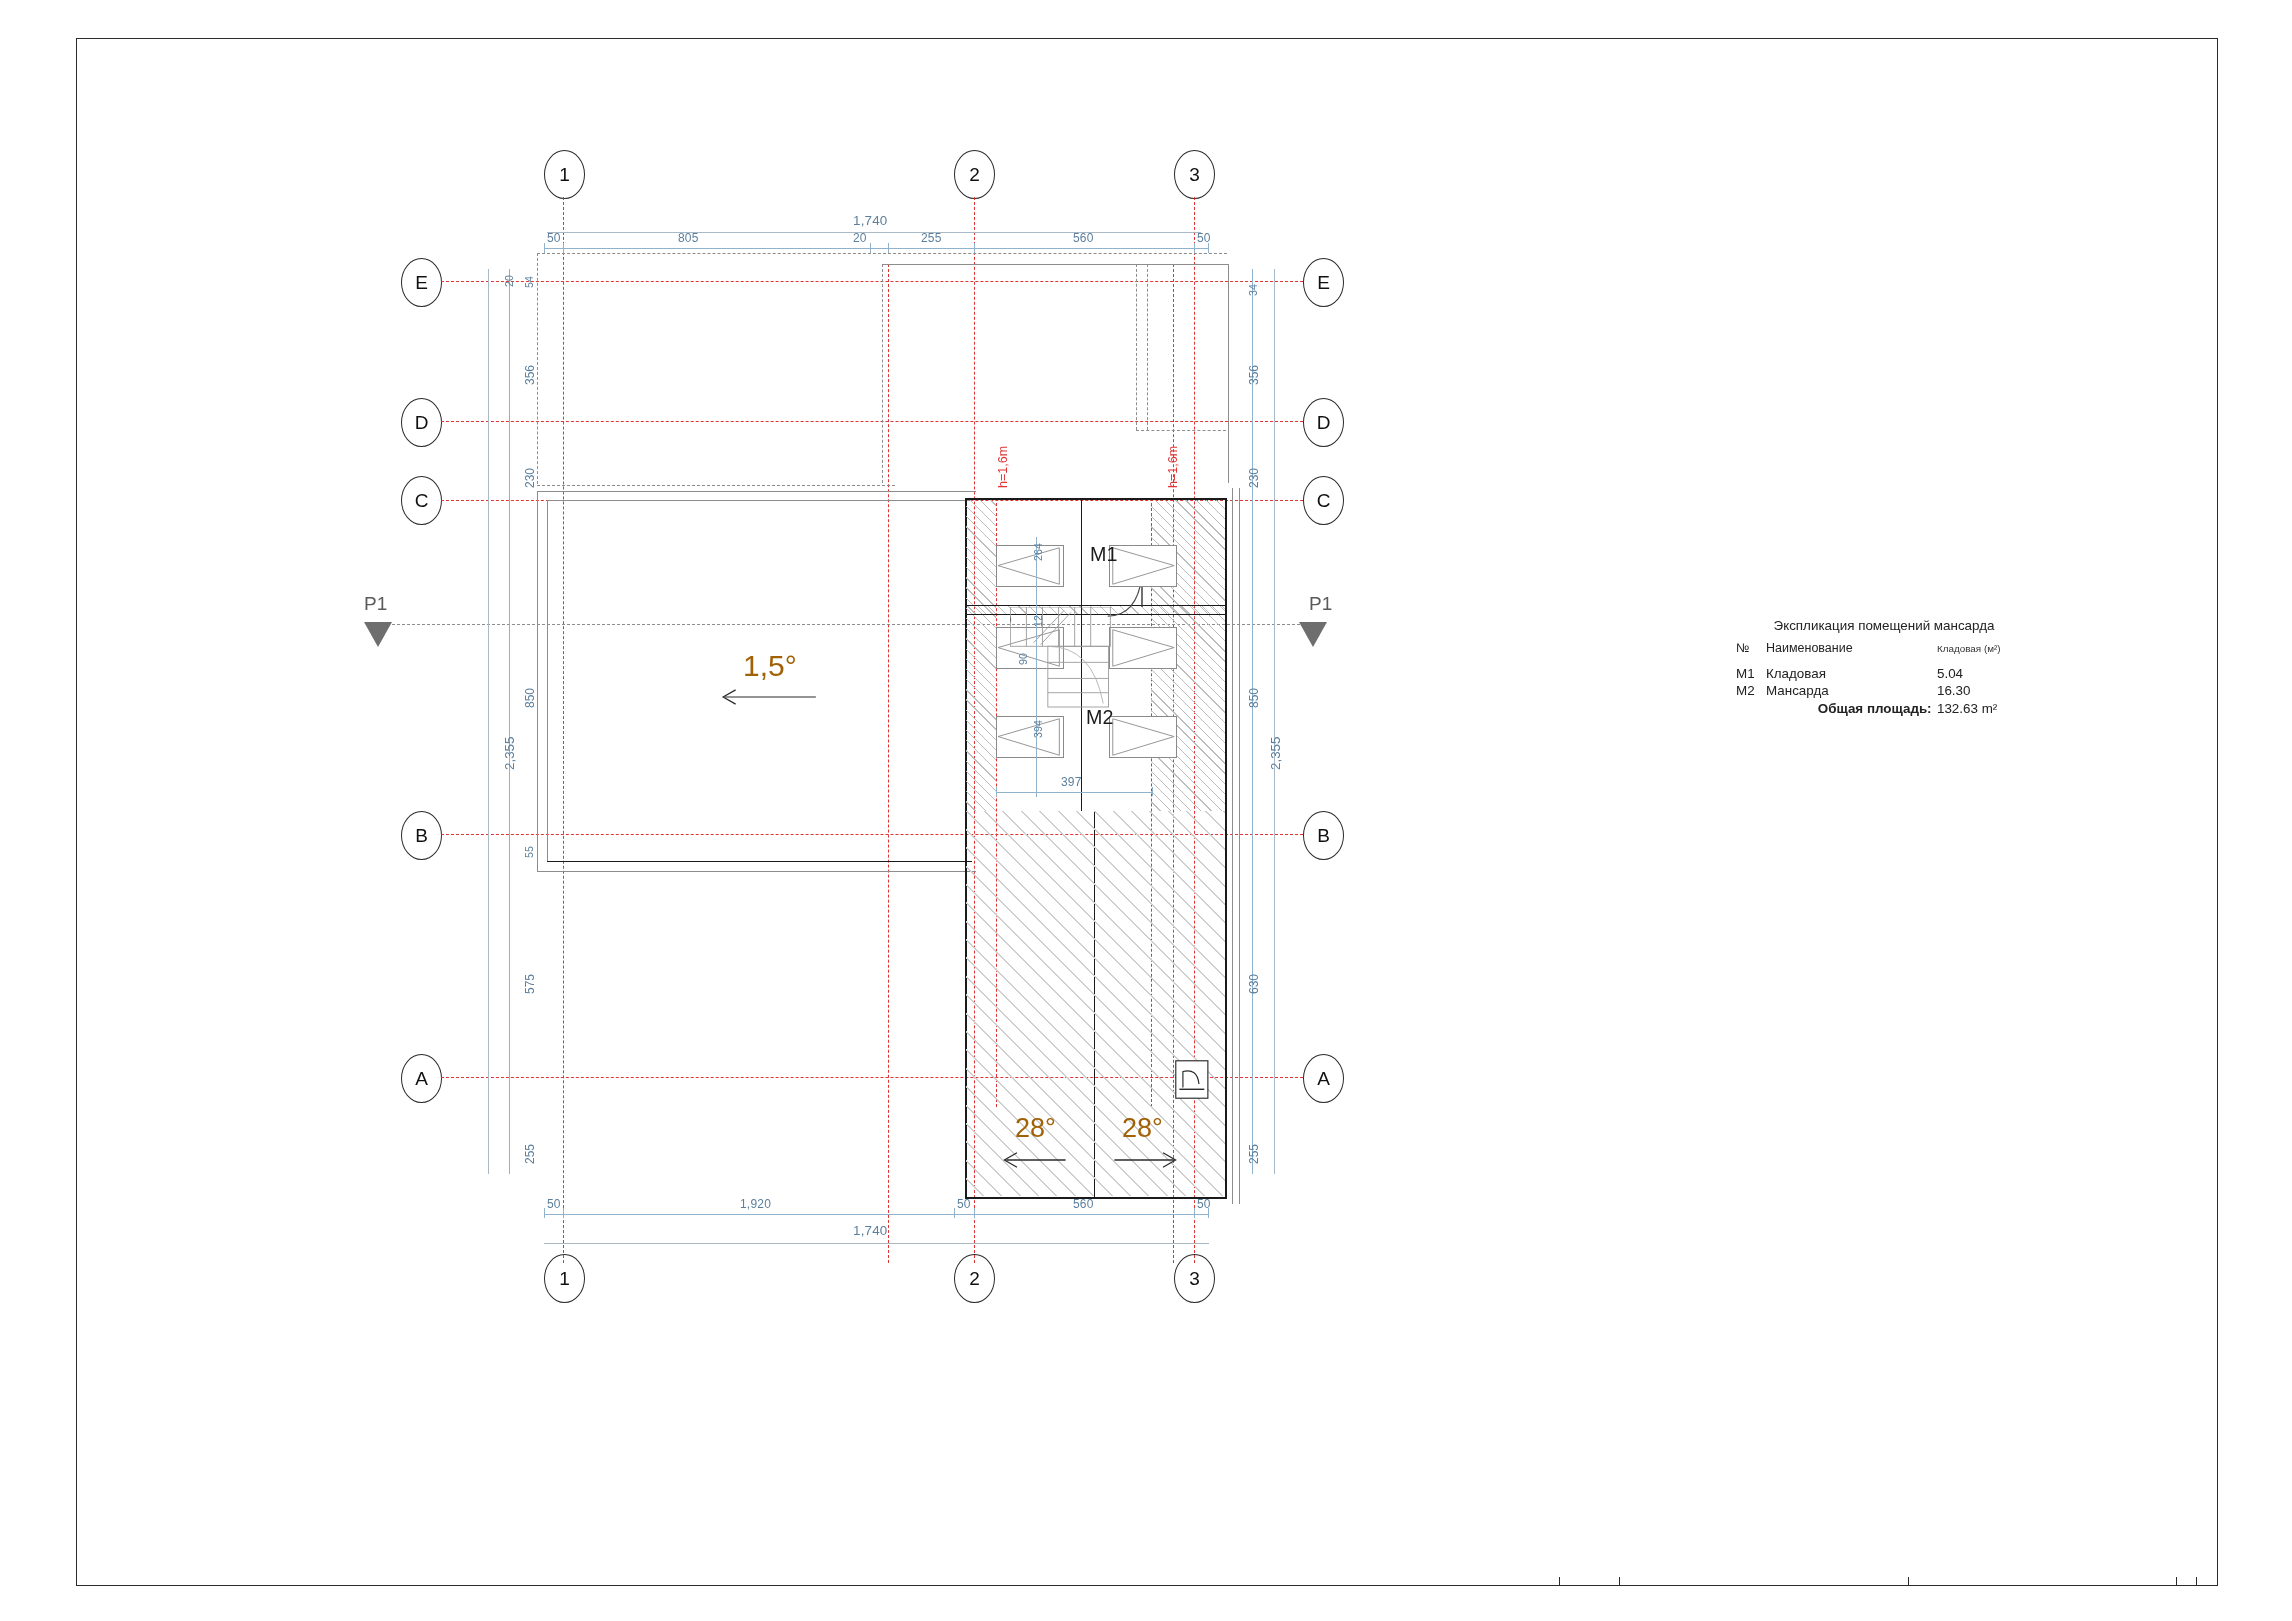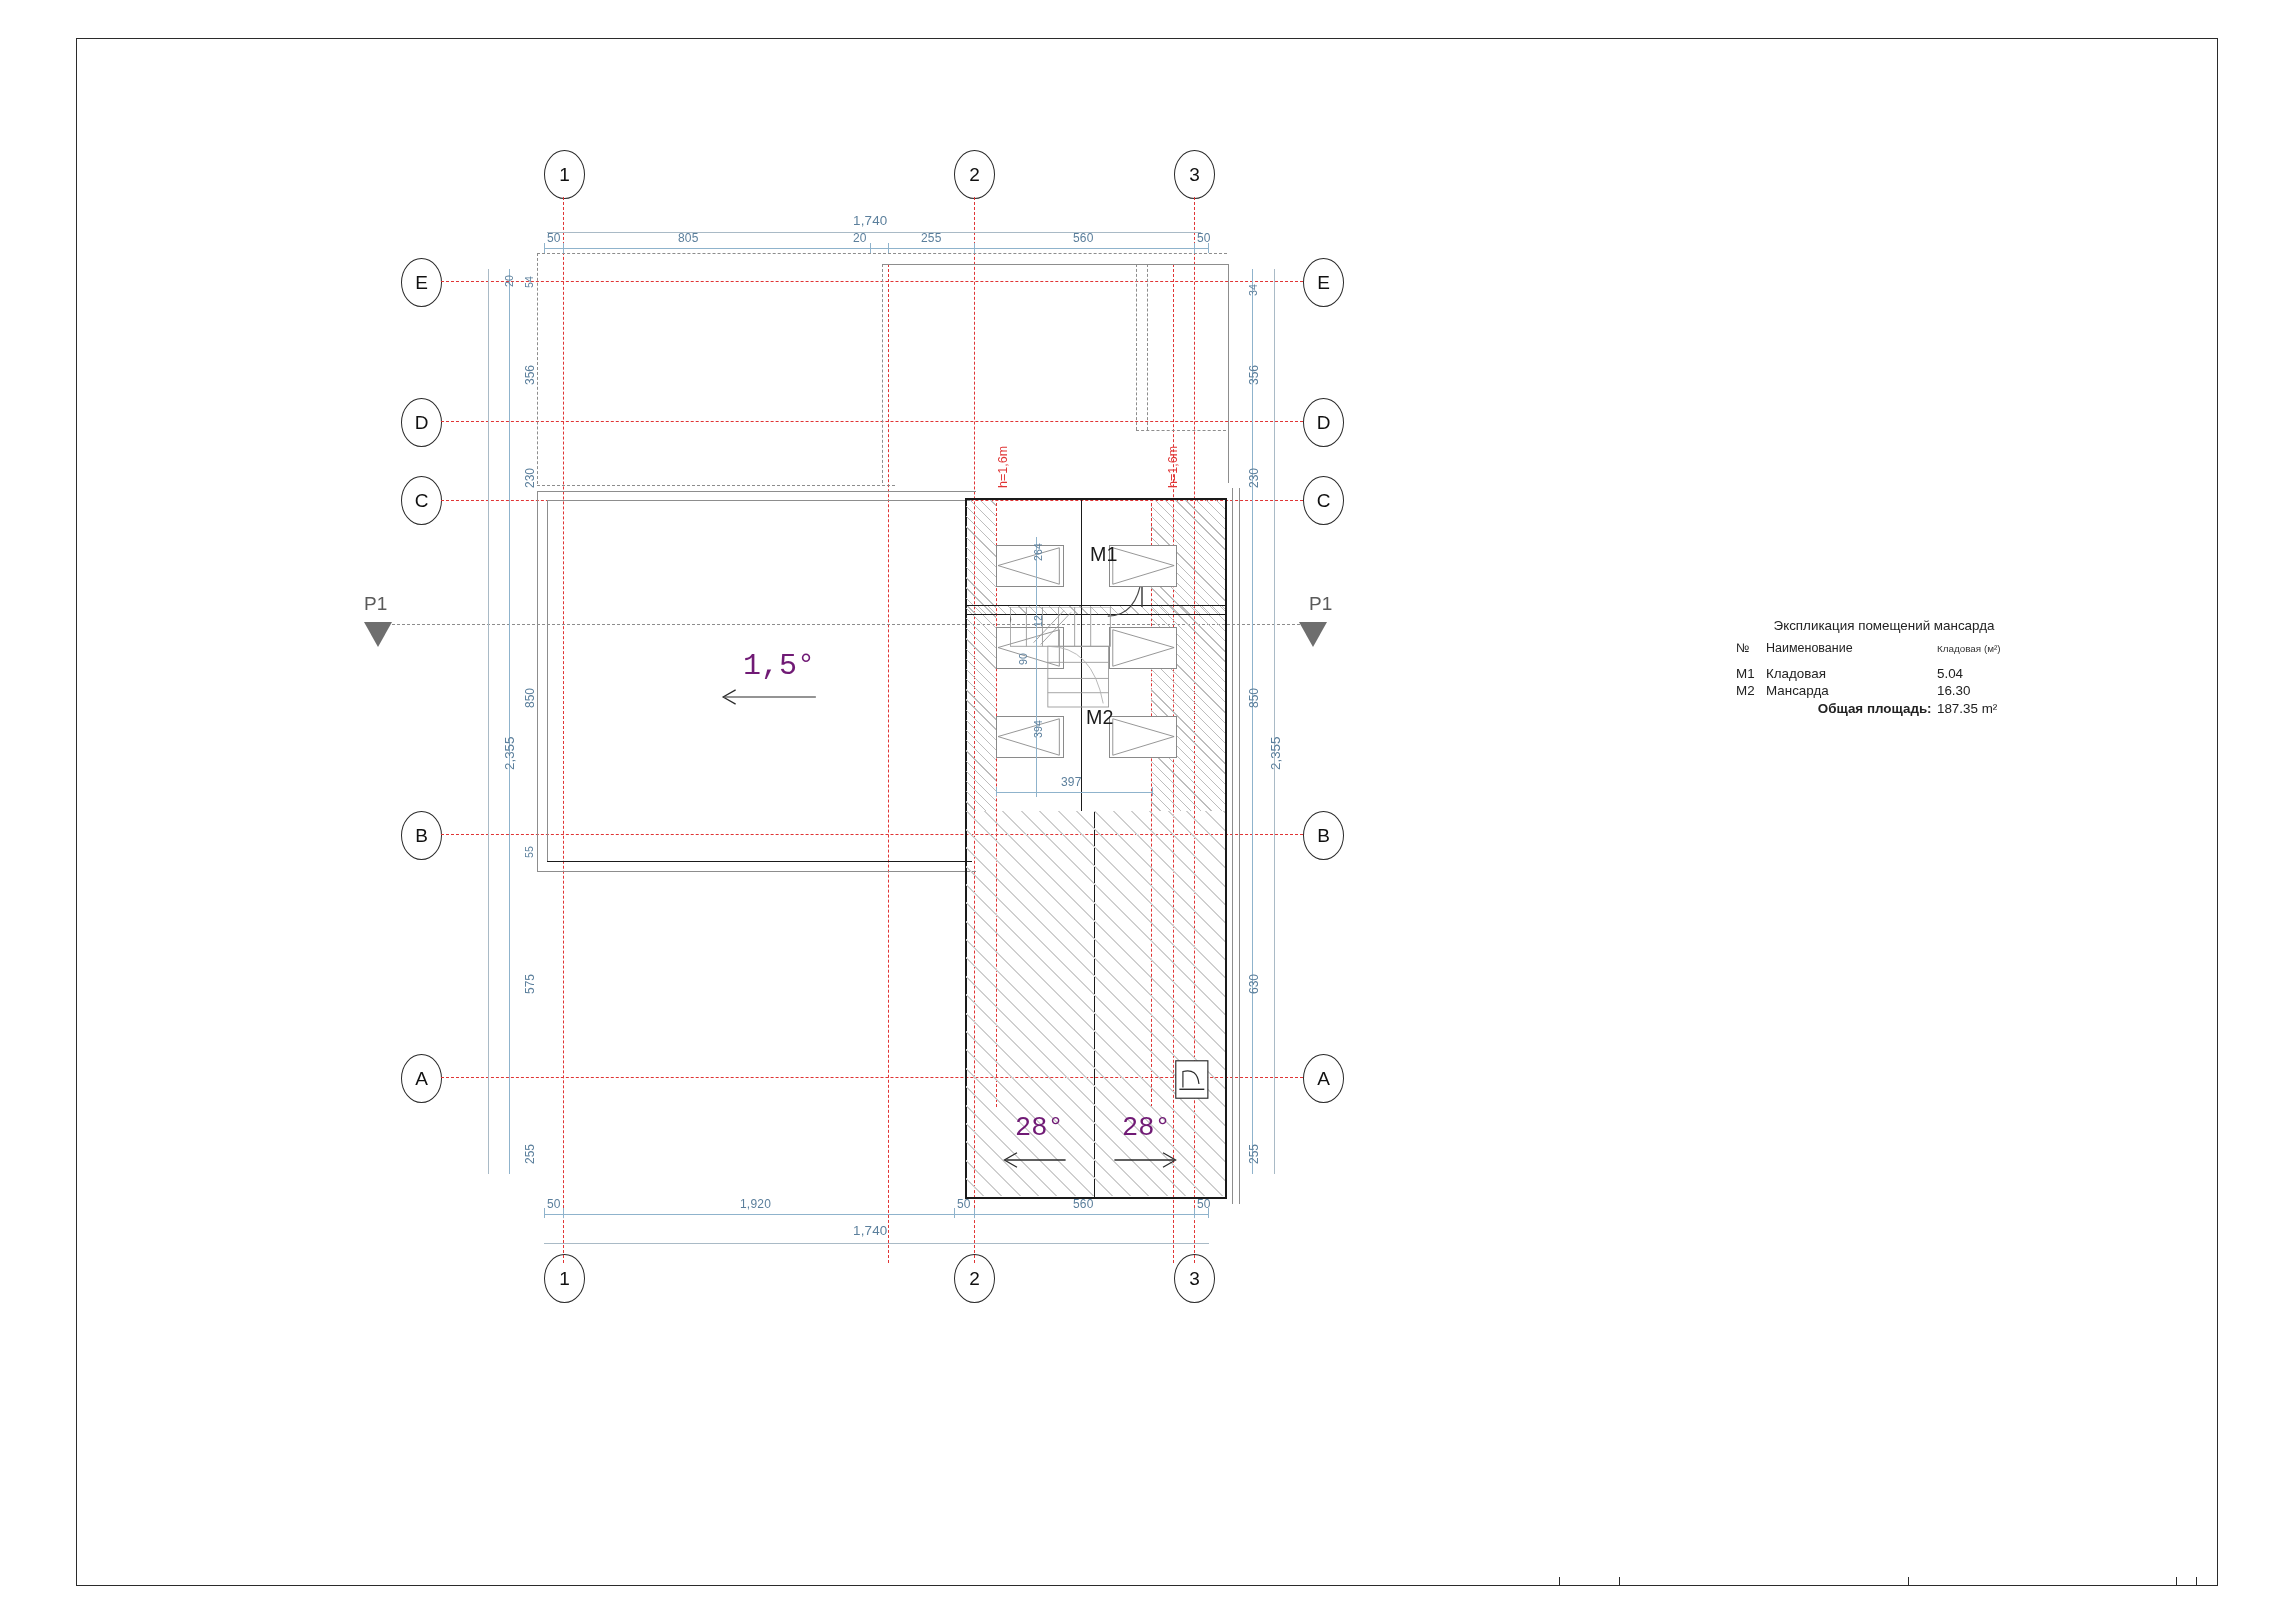--- a/index.html
+++ b/index.html
@@ -34,21 +34,21 @@
   .dim{position:absolute;font-size:13.4px;color:#5b7f9c;white-space:nowrap;
        letter-spacing:0.2px;}
   .dim.small{font-size:12px;}
   .dimv{position:absolute;font-size:13.4px;color:#5b7f9c;white-space:nowrap;
        transform-origin:0 0;transform:rotate(-90deg);}
   .dimv.small{font-size:12px;}
   .dimv.tiny{font-size:10.7px;}
   .tickmark{position:absolute;width:0.9px;height:9.9px;background:#8fb3cc;}
 
   
-  .slope{position:absolute;font-size:27px;color:#701a75;white-space:nowrap;font-family:Liberation Mono, monospace;}
+  .slope{position:absolute;font-size:27px;color:#a16207;white-space:nowrap;}
   .slope.big{font-size:30px;}
   .hlab{position:absolute;font-size:12.5px;color:#e03434;white-space:nowrap;
         transform-origin:0 0;transform:rotate(-90deg);}
   .rlab{position:absolute;font-size:19.7px;color:#1a1a1a;white-space:nowrap;}
   .p1lab{position:absolute;font-size:19px;color:#5a5a5a;}
   .tri{position:absolute;width:0;height:0;border-left:14.3px solid transparent;
        border-right:14.3px solid transparent;border-top:25px solid #6e6e6e;}
 
   
   .hatch{position:absolute;
@@ -366,18 +366,18 @@
         <td class="area">5.04</td>
       </tr>
       <tr>
         <td class="num">М2</td>
         <td>Мансарда</td>
         <td class="area">16.30</td>
       </tr>
       <tr class="total">
         <td class="num"></td>
         <td class="tot-label">Общая площадь:</td>
-        <td class="area">187.35 m²</td>
+        <td class="area">132.63 m²</td>
       </tr>
     </tbody>
   </table>
 </div>
 
 
 </body></html>

